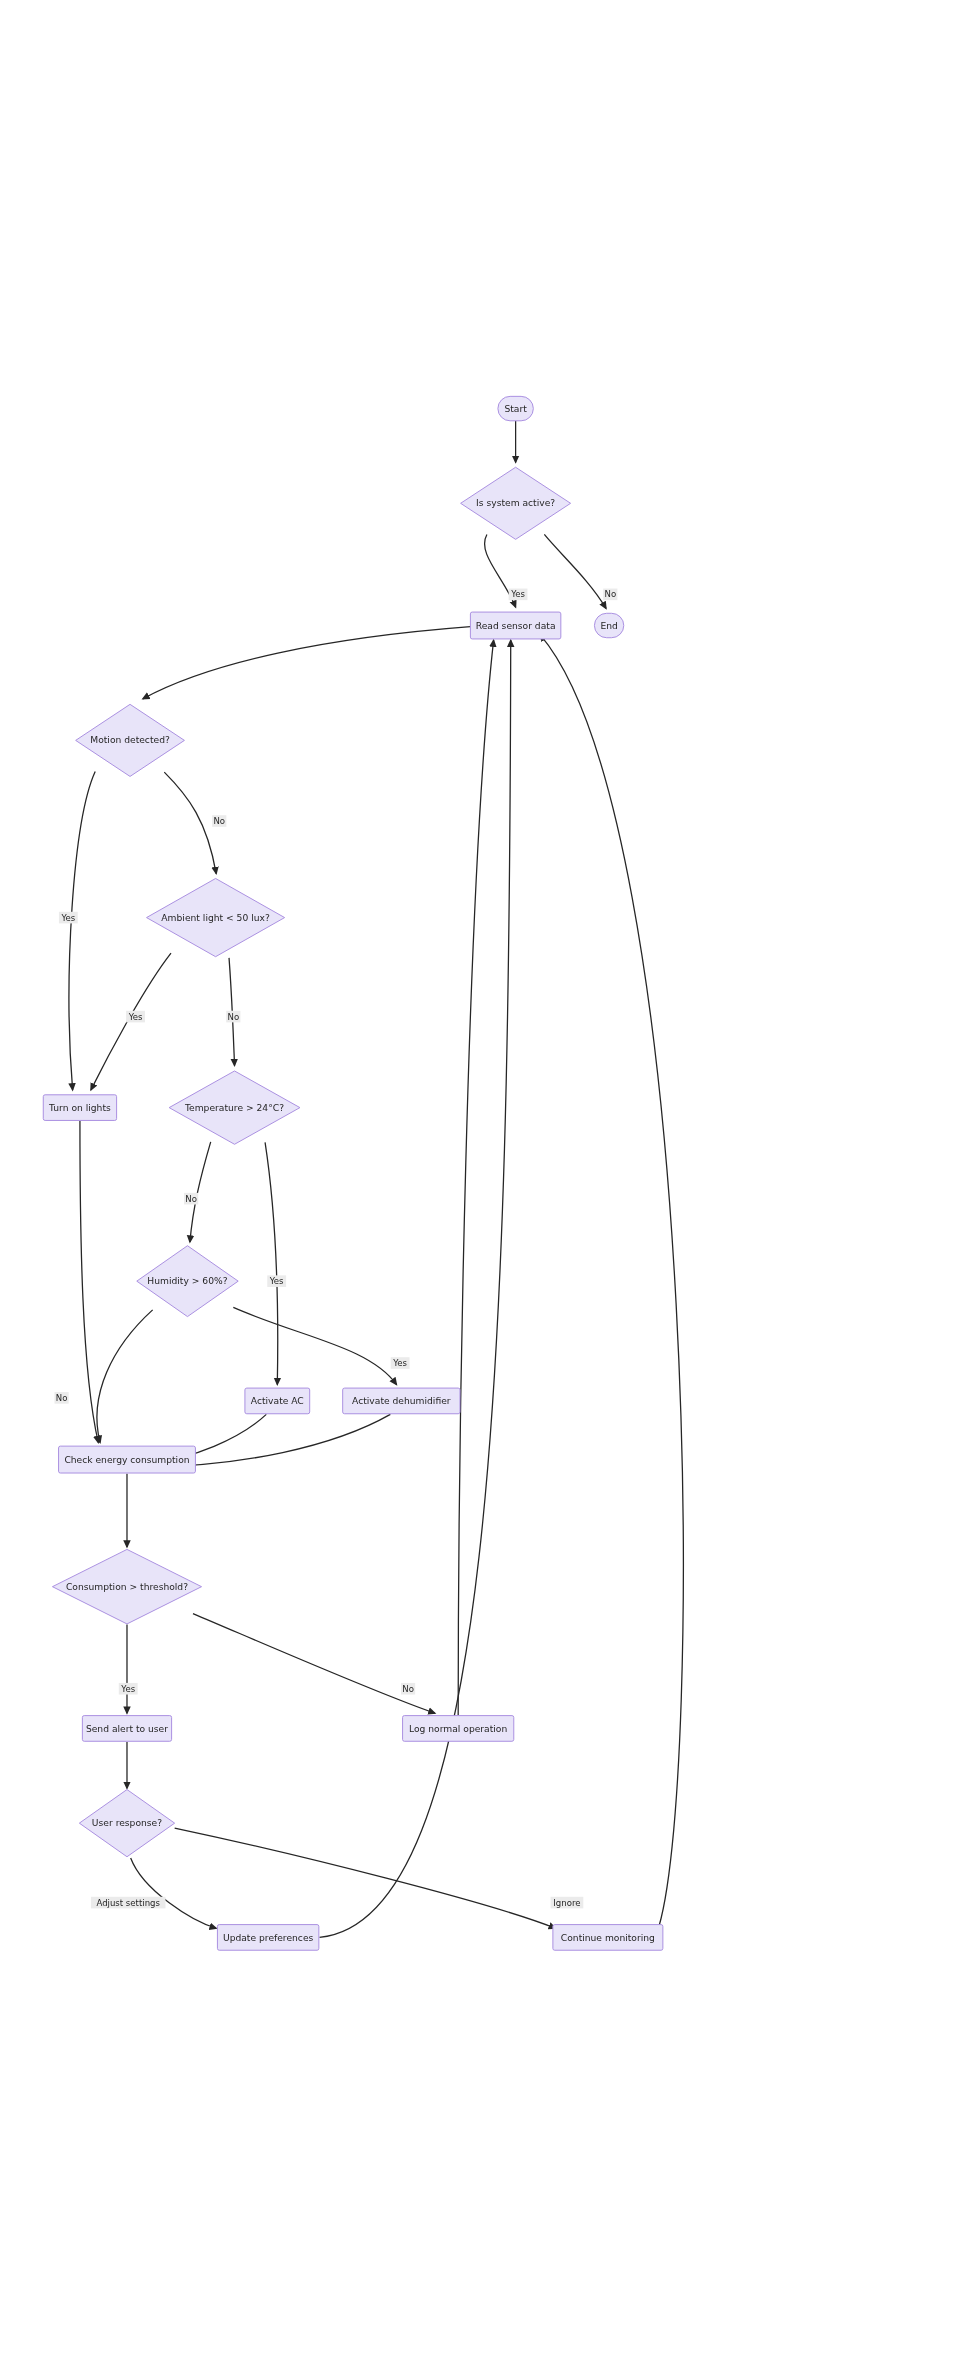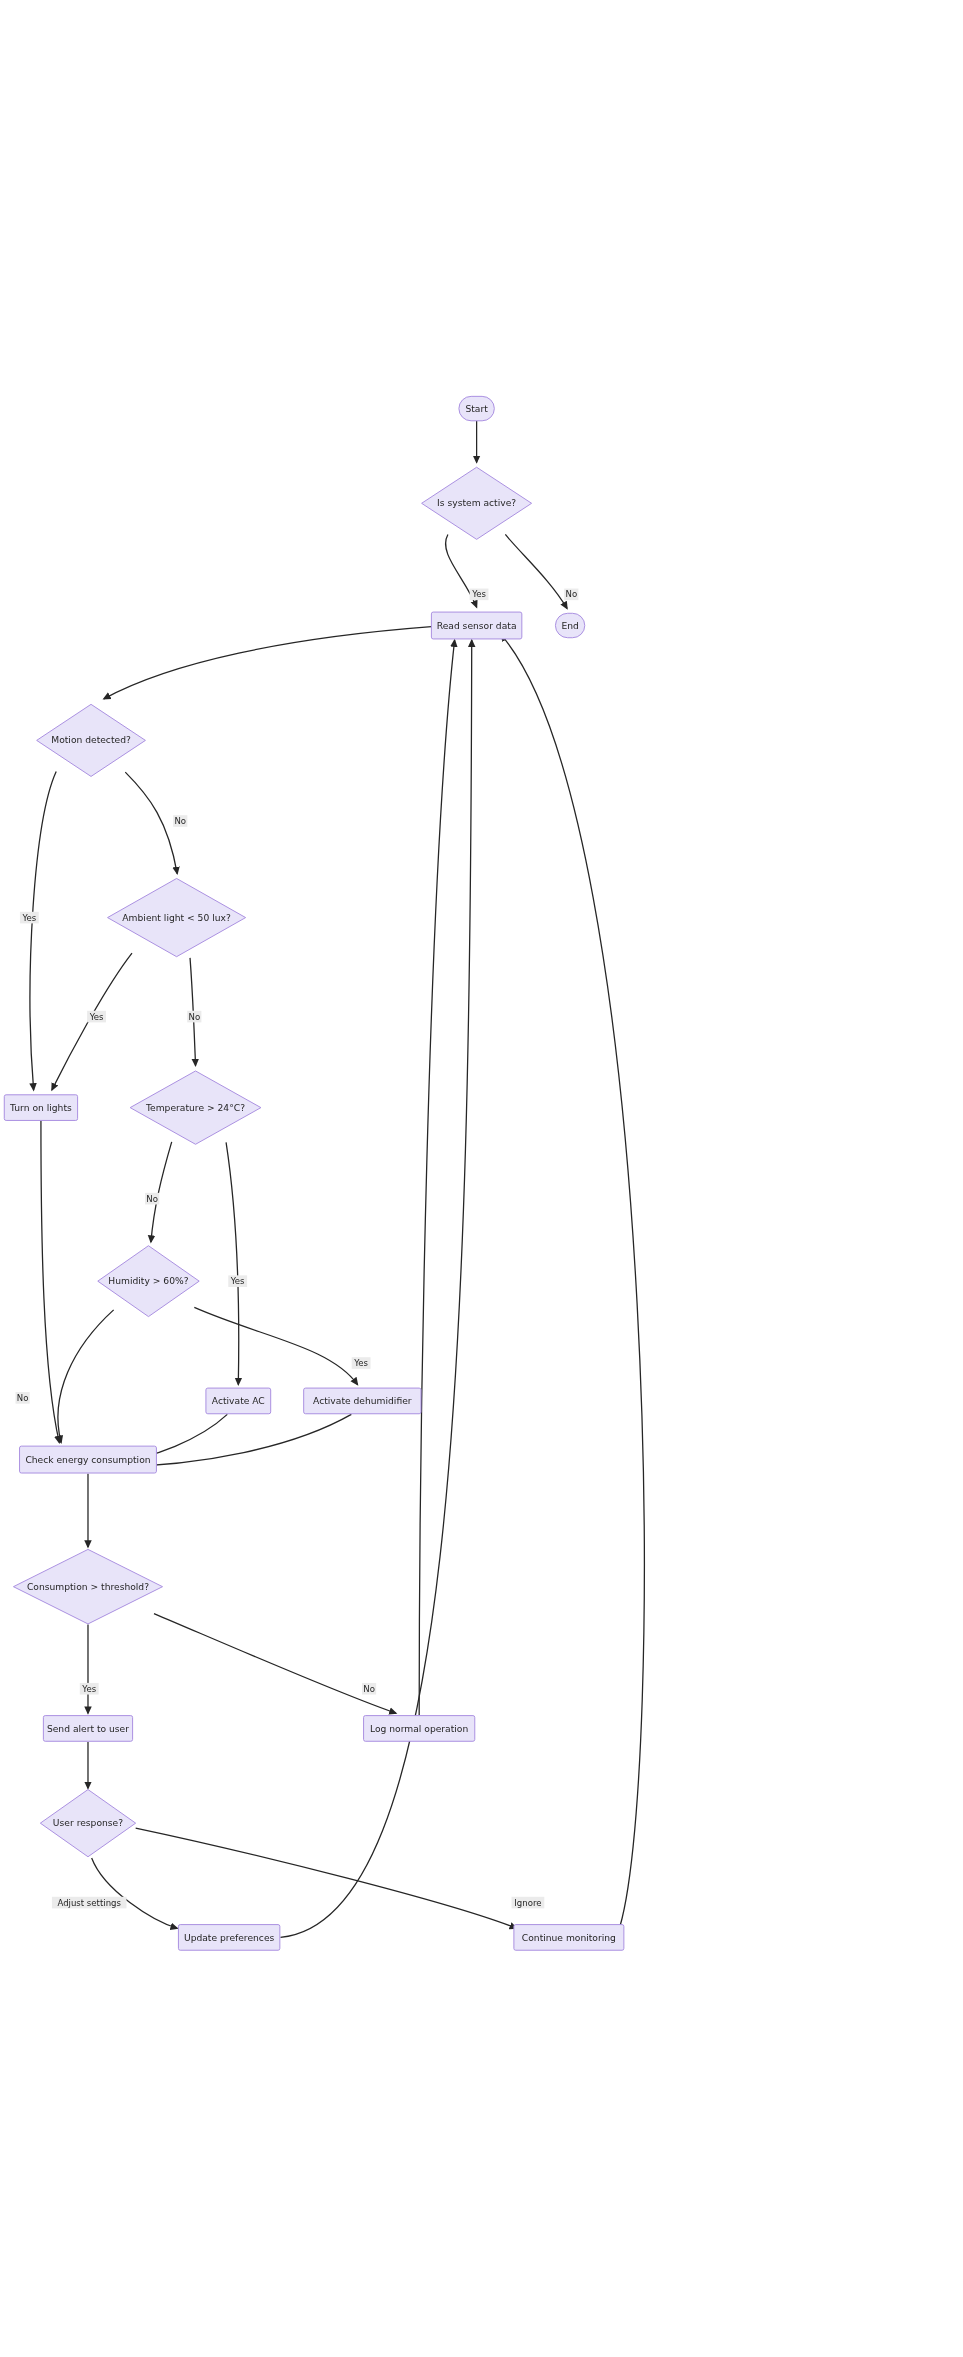--- a/index.html
+++ b/index.html
@@ -10,20 +10,21 @@
   body {
     width: 963px;
     height: 2357px;
     font-family: "DejaVu Sans", sans-serif;
     overflow: hidden;
   }
   #flow-root {
     position: relative;
     width: 904px;
     height: 2357px;
+    margin-left: 39px;
   }
   svg#flow-svg {
     display: block;
     width: 963px;
     height: 2357px;
   }
   .node-shape {
     fill: #e8e4f9;
     stroke: #a98ee0;
     stroke-width: 1.6px;

